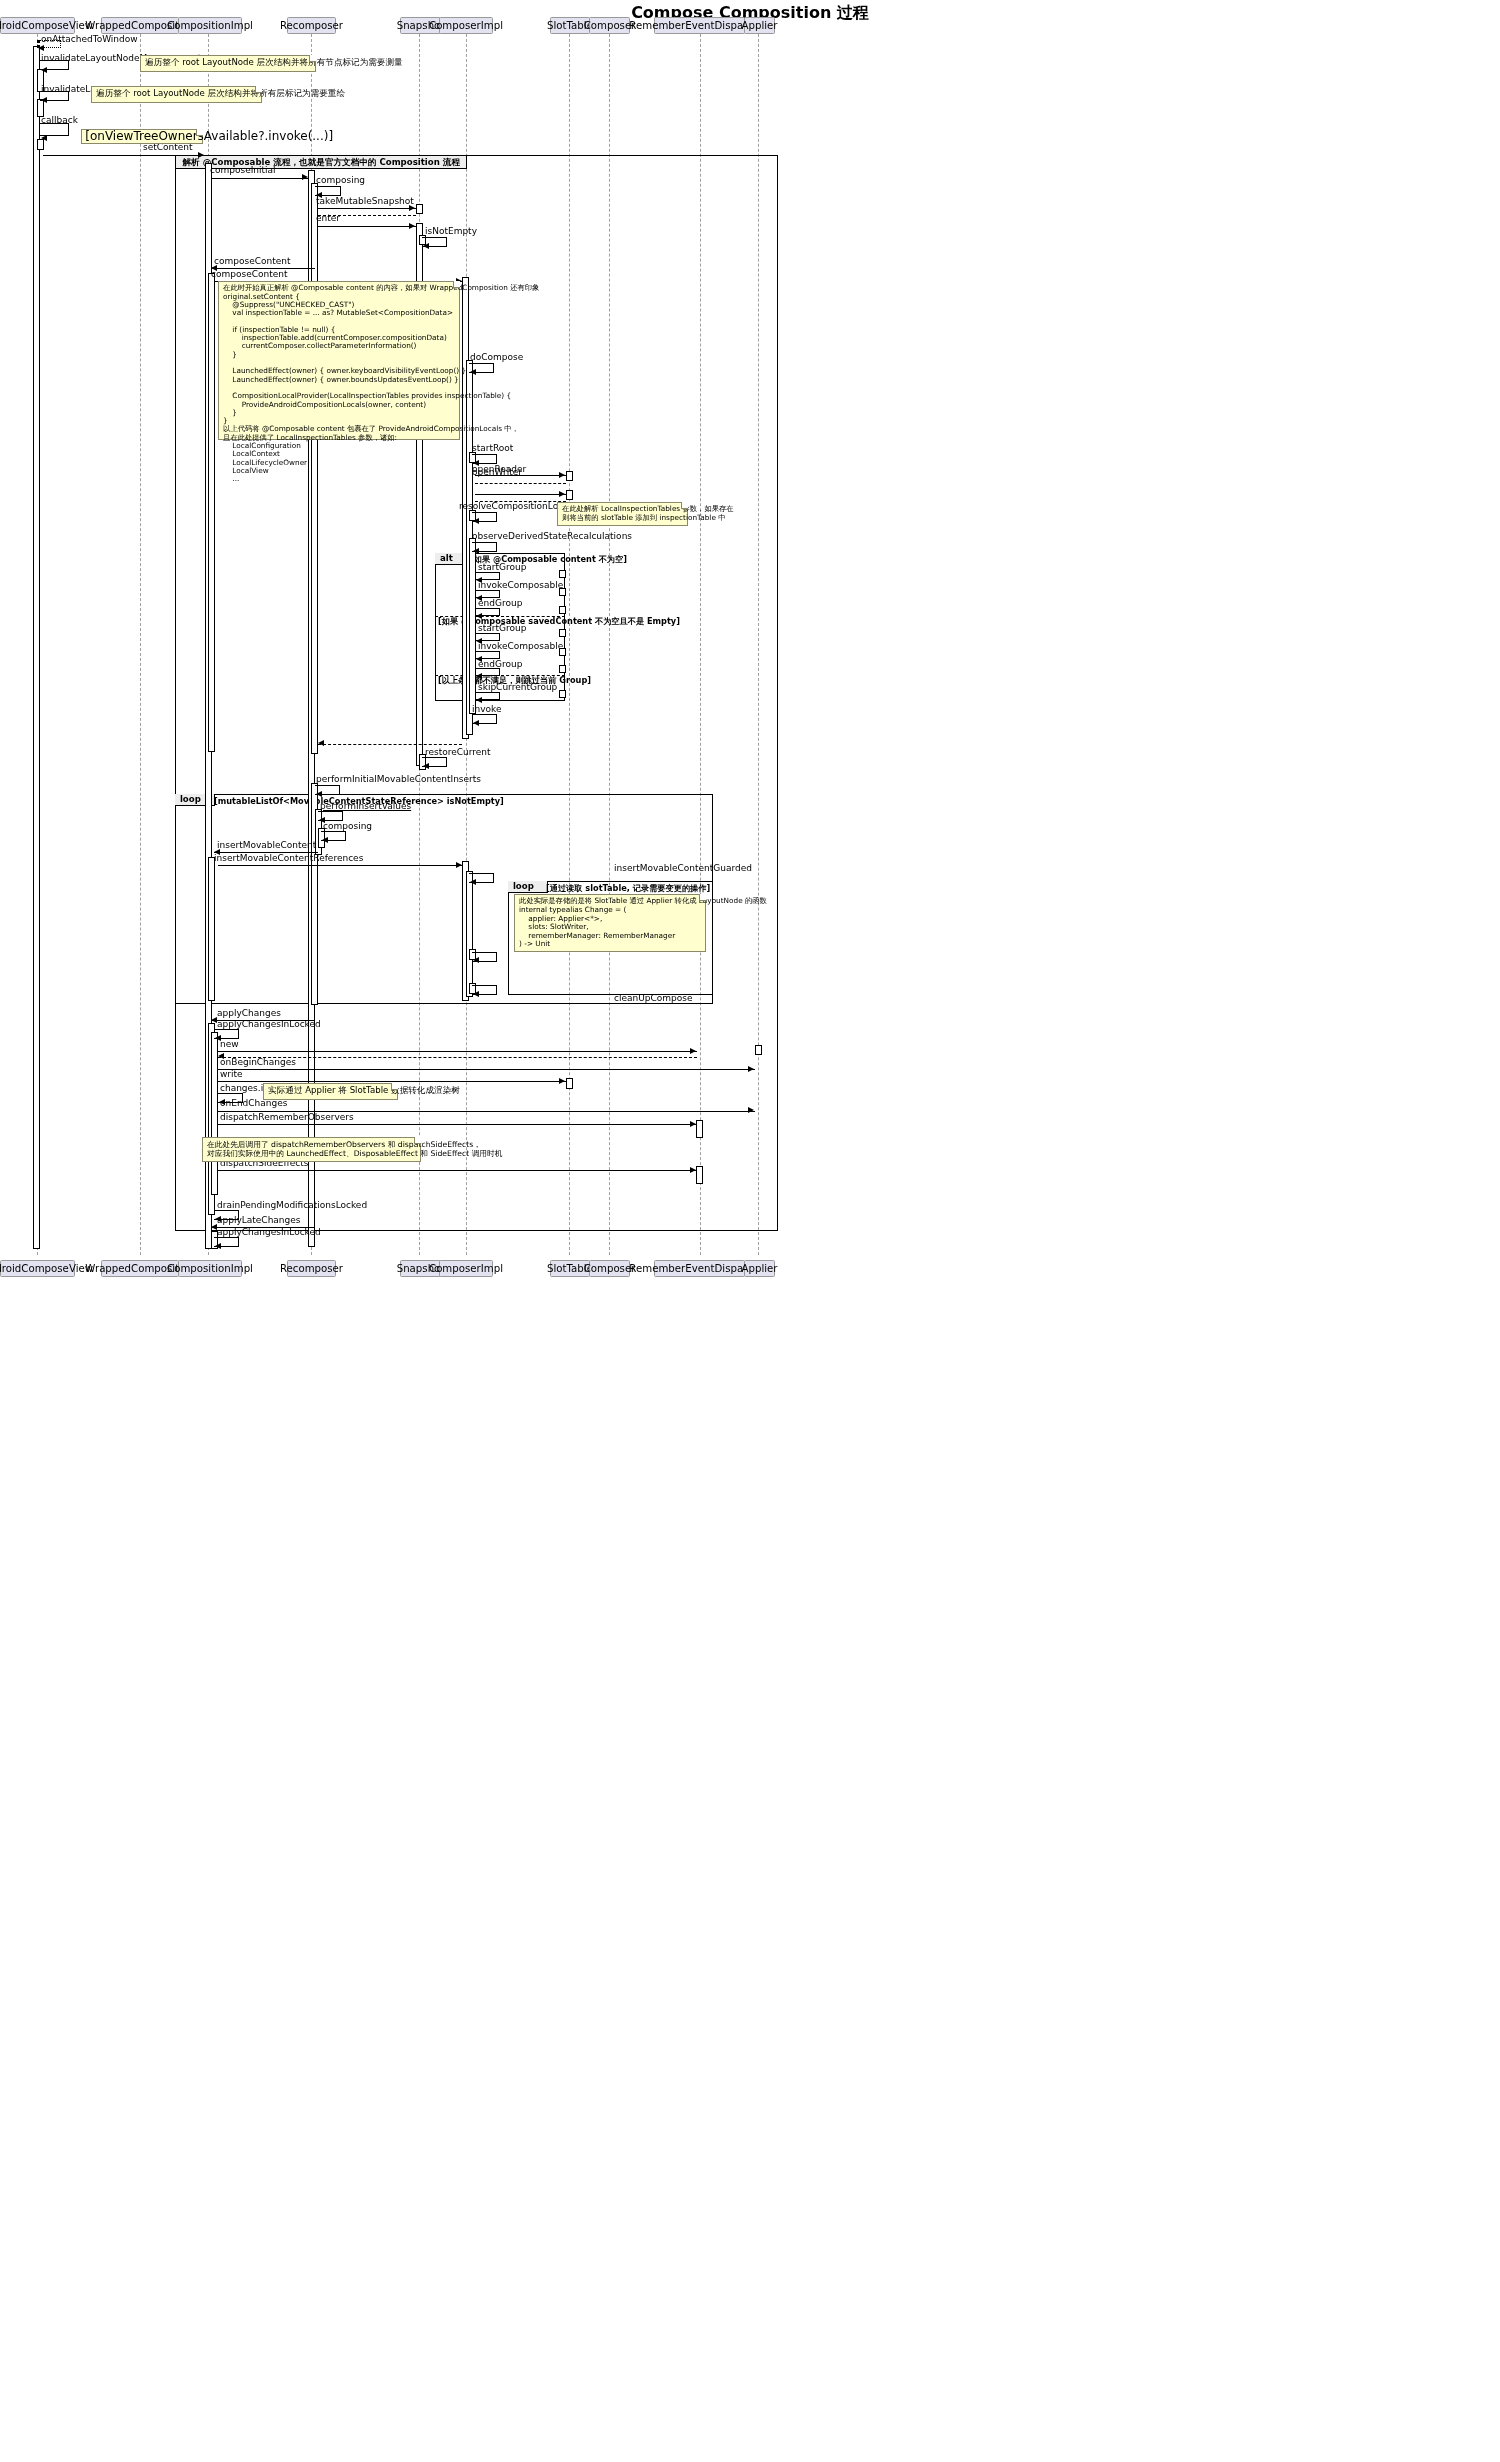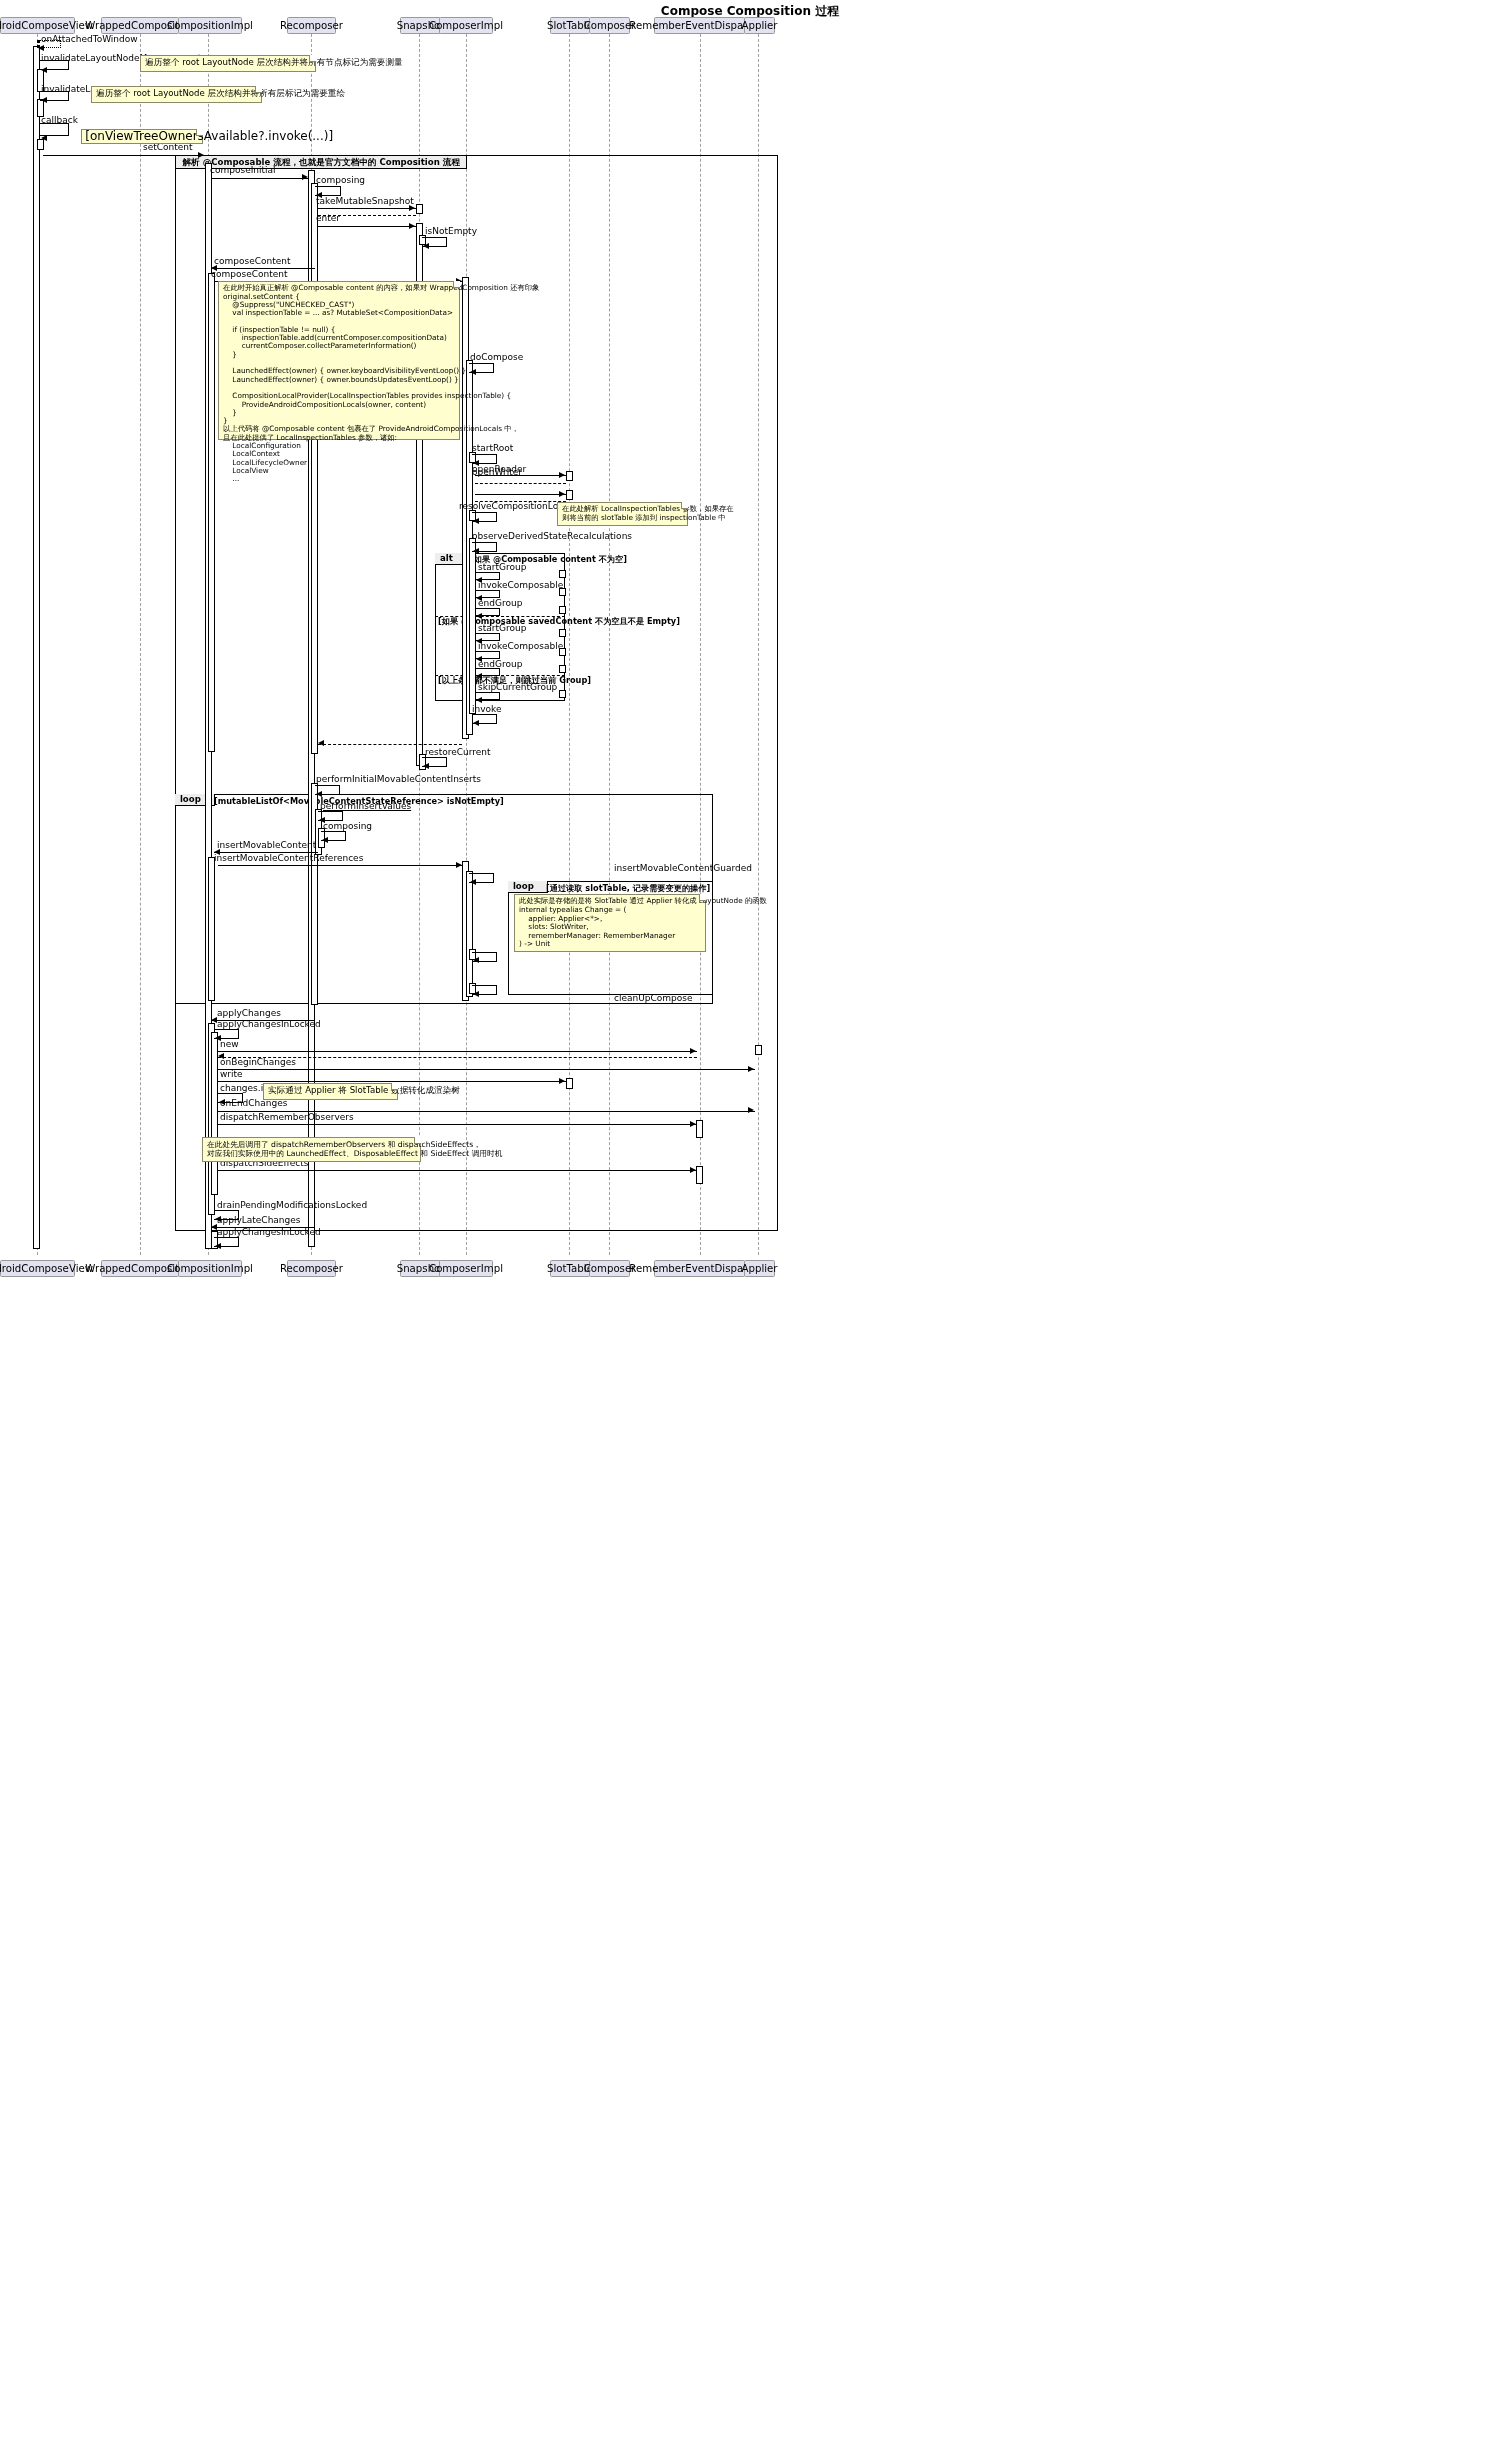--- a/index.html
+++ b/index.html
@@ -1,19 +1,19 @@
 <!DOCTYPE html>
 <html style="font-size:13px"><head>
 <meta charset="utf-8">
 <style>
   html,body{margin:0;padding:0;background:#fff;}
   body{font-family:"DejaVu Sans","Liberation Sans",sans-serif;}
   #root{position:relative;width:1500px;height:2462px;background:#fff;overflow:hidden;}
 
-  .title{position:absolute;left:0;right:0;top:3.3px;text-align:center;font-size:12px;font-weight:bold;color:#000;}
+  .title{position:absolute;left:0;right:0;top:3.3px;text-align:center;font-size:16px;font-weight:bold;color:#000;}
 
   
   .pbox{position:absolute;background:#E2E2F0;border:0.8px solid #999;border-radius:1.6px;
         font-size:10.2px;color:#000;display:flex;align-items:center;justify-content:center;
         height:17px;box-sizing:border-box;white-space:nowrap;padding:0 4.9px;}
 
   
   .lifeline{position:absolute;width:0;border-left:0.8px dashed #A0A0A0;}
 
   

